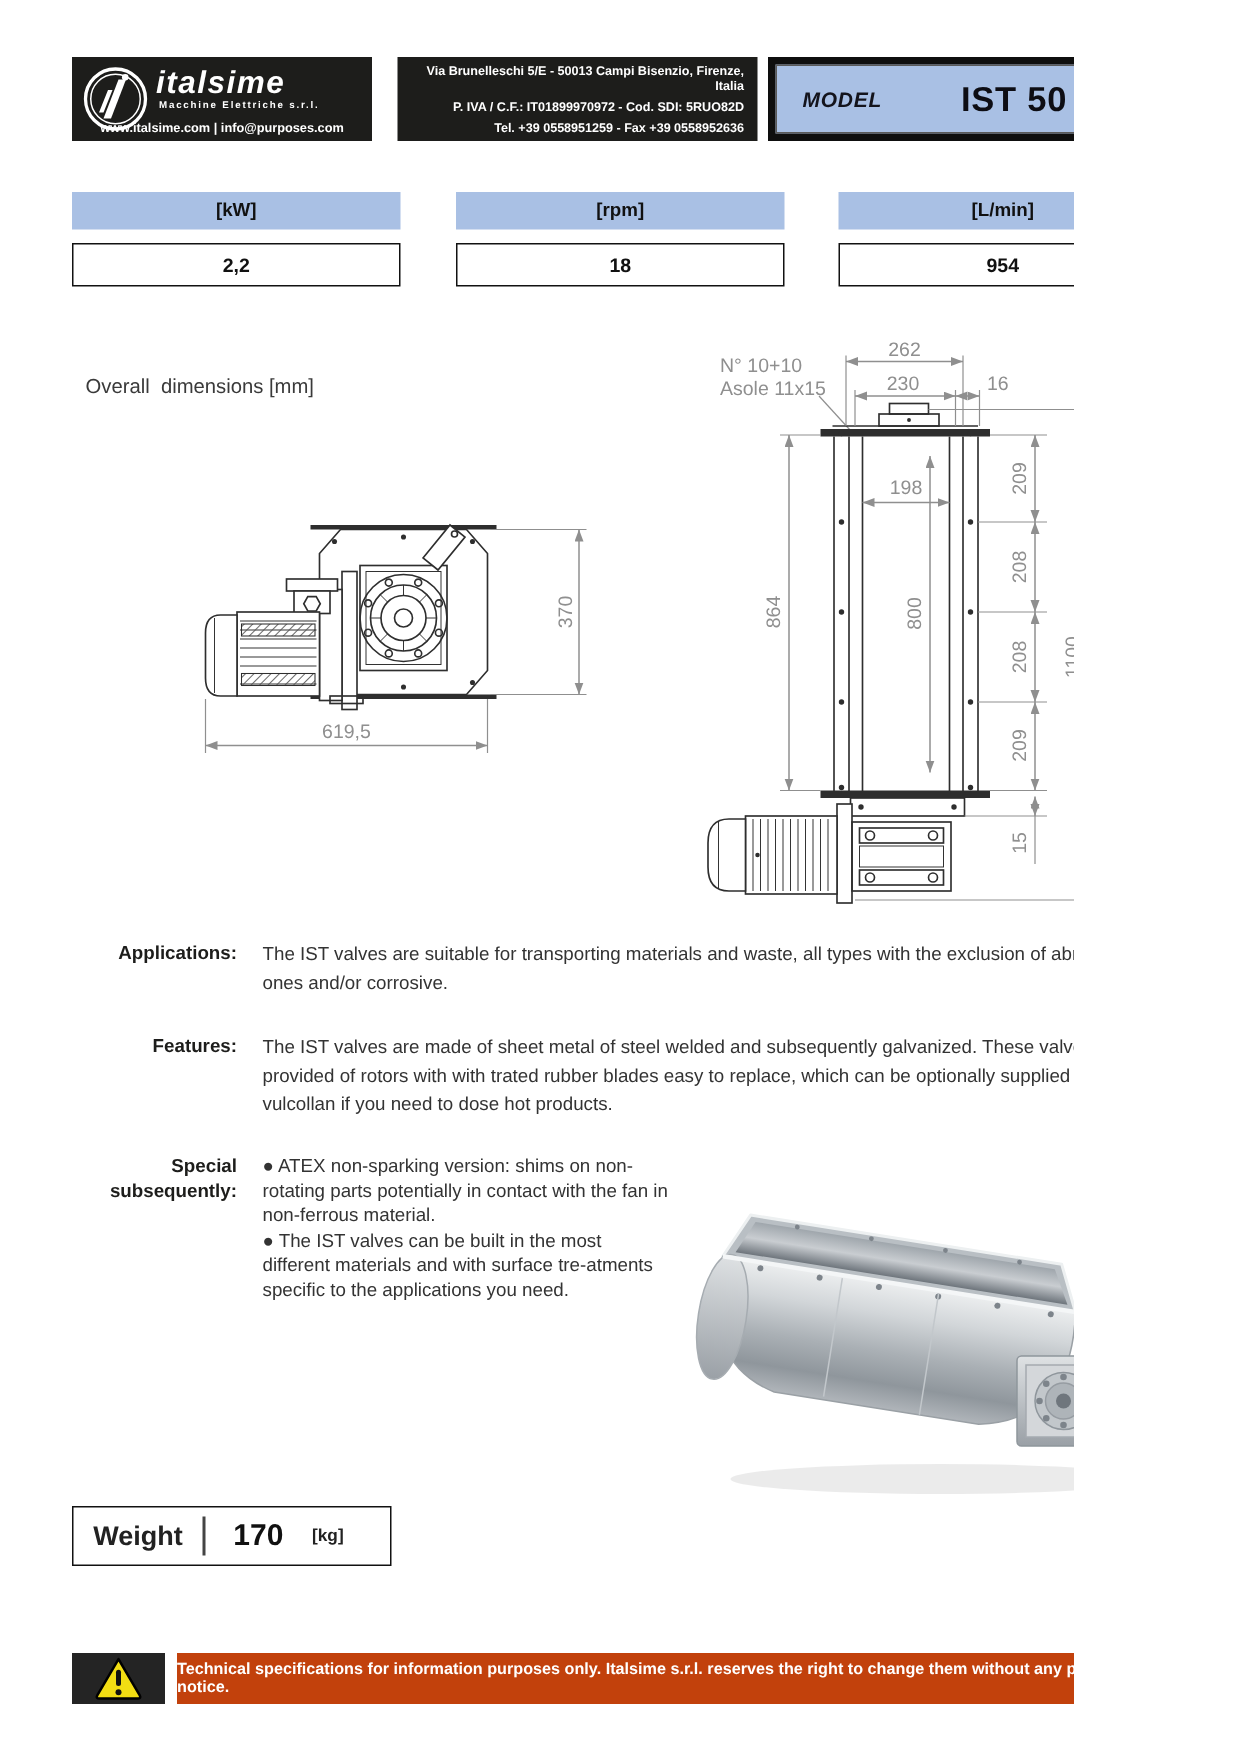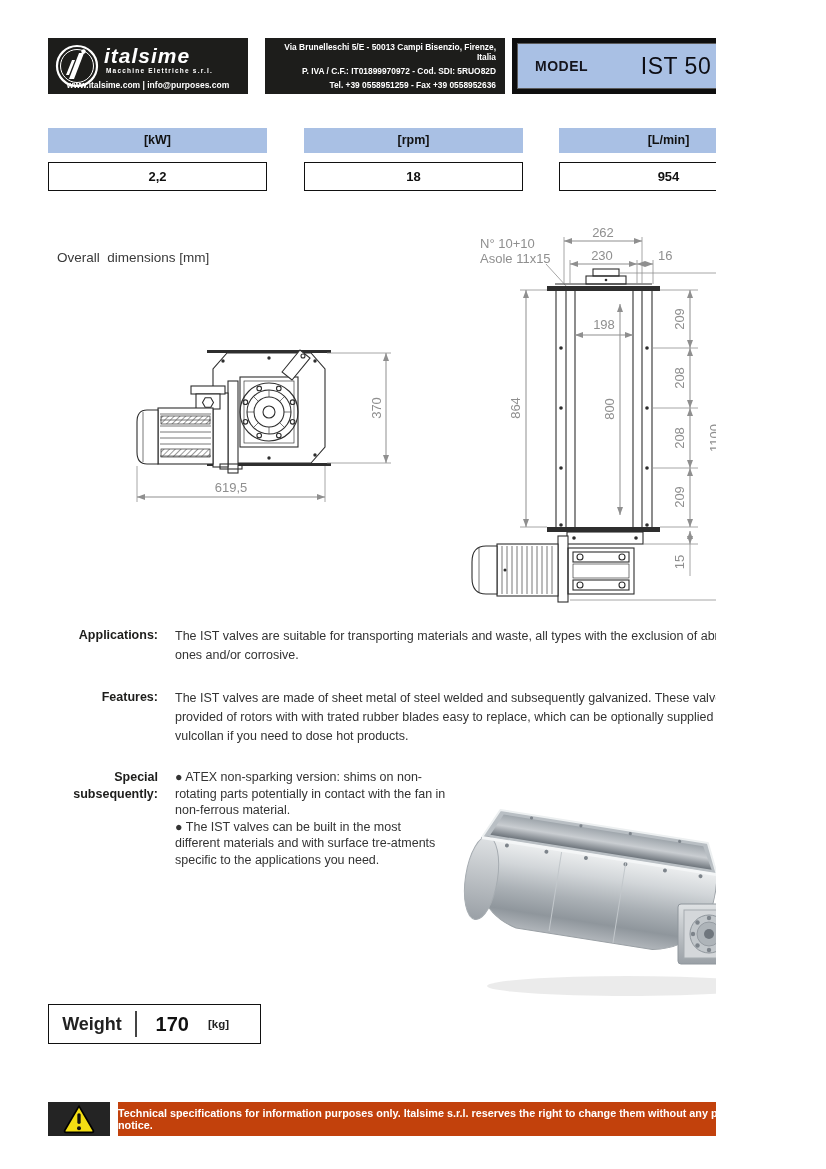--- a/index.html
+++ b/index.html
@@ -16,22 +16,22 @@
          color:#fff;letter-spacing:1.2px;}
   .logo-site{position:absolute;left:0;bottom:4px;width:100%;text-align:center;
          font-size:8.5px;font-weight:bold;color:#fff;}
   .company-info{position:absolute;left:217px;top:0;width:240px;height:56px;background:#1d1d1b;
          color:#fff;text-align:right;font-weight:bold;font-size:8.4px;line-height:10px;
          display:flex;flex-direction:column;justify-content:center;gap:4px;
          padding-right:9px;box-sizing:border-box;}
   .model-box{position:absolute;left:464px;top:0;width:266px;height:56px;background:#0e0e0e;}
   .model-inner{position:absolute;left:5px;top:5px;right:5px;bottom:5px;background:#a9c0e4;
          border:1px solid #5a5a5a;display:flex;align-items:center;}
-  .model-label{margin-left:17px;font-weight:bold;font-size:14px;color:#14141c;letter-spacing:.5px;}
-  .model-value{flex:1;text-align:center;font-weight:normal;font-size:23px;color:#0d0d14;
+  .model-label{margin-left:17px;font-weight:bold;font-size:14px;color:#14141c;letter-spacing:.5px;font-style:italic;}
+  .model-value{flex:1;text-align:center;font-weight:bold;font-size:23px;color:#0d0d14;
          padding-right:8px;letter-spacing:.5px;}
 
   
   .spec-col{position:absolute;top:128px;width:219px;}
   .spec-col.c1{left:48px;} .spec-col.c2{left:304px;} .spec-col.c3{left:559px;}
   .spec-head{height:25px;background:#a9c0e4;text-align:center;font-weight:bold;
          font-size:12.5px;line-height:25px;color:#111;}
   .spec-val{margin-top:9px;height:27px;border:1.5px solid #111;background:#fff;
          text-align:center;font-weight:bold;font-size:13px;line-height:27px;color:#111;}
 

